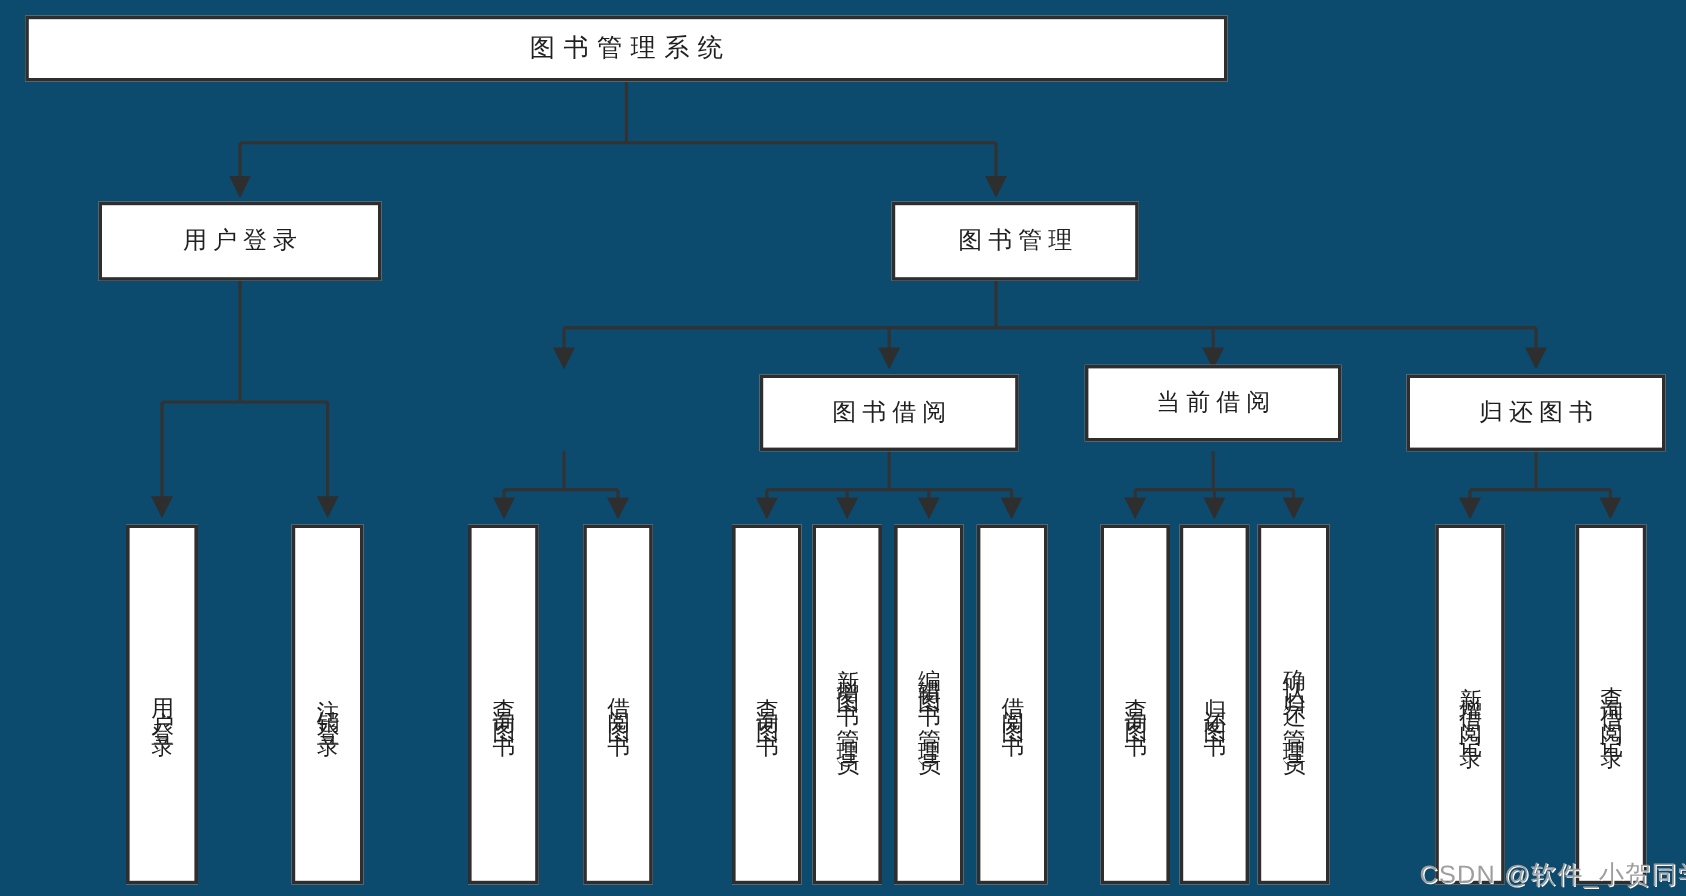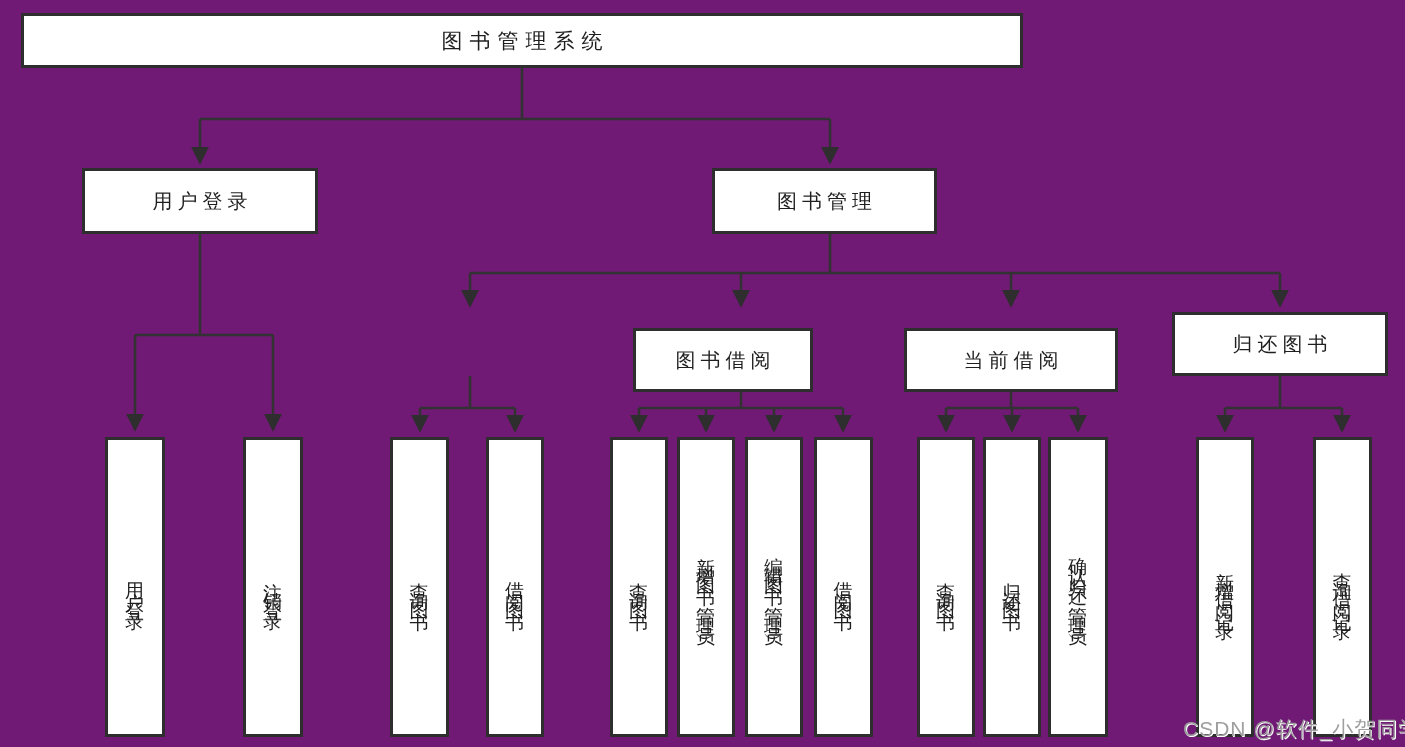--- a/index.html
+++ b/index.html
@@ -1,20 +1,20 @@
 <!DOCTYPE html>
 <html><head>
 <meta charset="utf-8">
 <style>
   html, body { margin: 0; padding: 0; background: #ffffff; }
   .canvas {
     position: relative;
     width: 1405px;
     height: 747px;
-    background: #701a75;
+    background: #0c4a6e;
     overflow: hidden;
     font-family: "Liberation Sans", sans-serif;
   }
   .wires {
     position: absolute;
     left: 0; top: 0;
     z-index: 1;
   }
   .wire {
     fill: none;
@@ -106,28 +106,28 @@
     <path class="wire" d="M1342 408 V430" marker-end="url(#ah)"></path>
   </svg>
 
   <div class="node root" style="left:21px;top:13px;width:1002px;height:55px">
     <span class="lbl">图书管理系统</span>
   </div>
 
   <div class="node" style="left:82px;top:168px;width:236px;height:66px">
     <span class="lbl">用户登录</span>
   </div>
-  <div class="node" style="left:712px;top:168px;width:225px;height:66px">
+  <div class="node" style="left:743px;top:168px;width:206px;height:66px">
     <span class="lbl">图书管理</span>
   </div>
 
-  <div class="node" style="left:633px;top:328px;width:180px;height:64px">
+  <div class="node" style="left:633px;top:312px;width:216px;height:64px">
     <span class="lbl">图书借阅</span>
   </div>
-  <div class="node" style="left:904px;top:328px;width:214px;height:64px">
+  <div class="node" style="left:904px;top:304px;width:214px;height:64px">
     <span class="lbl">当前借阅</span>
   </div>
   <div class="node" style="left:1172px;top:312px;width:216px;height:64px">
     <span class="lbl">归还图书</span>
   </div>
 
   <div class="node leaf" style="left:105px;top:437px;width:60px;height:300px">
     <span class="lbl">用户登录</span>
   </div>
   <div class="node leaf" style="left:243px;top:437px;width:60px;height:300px">

